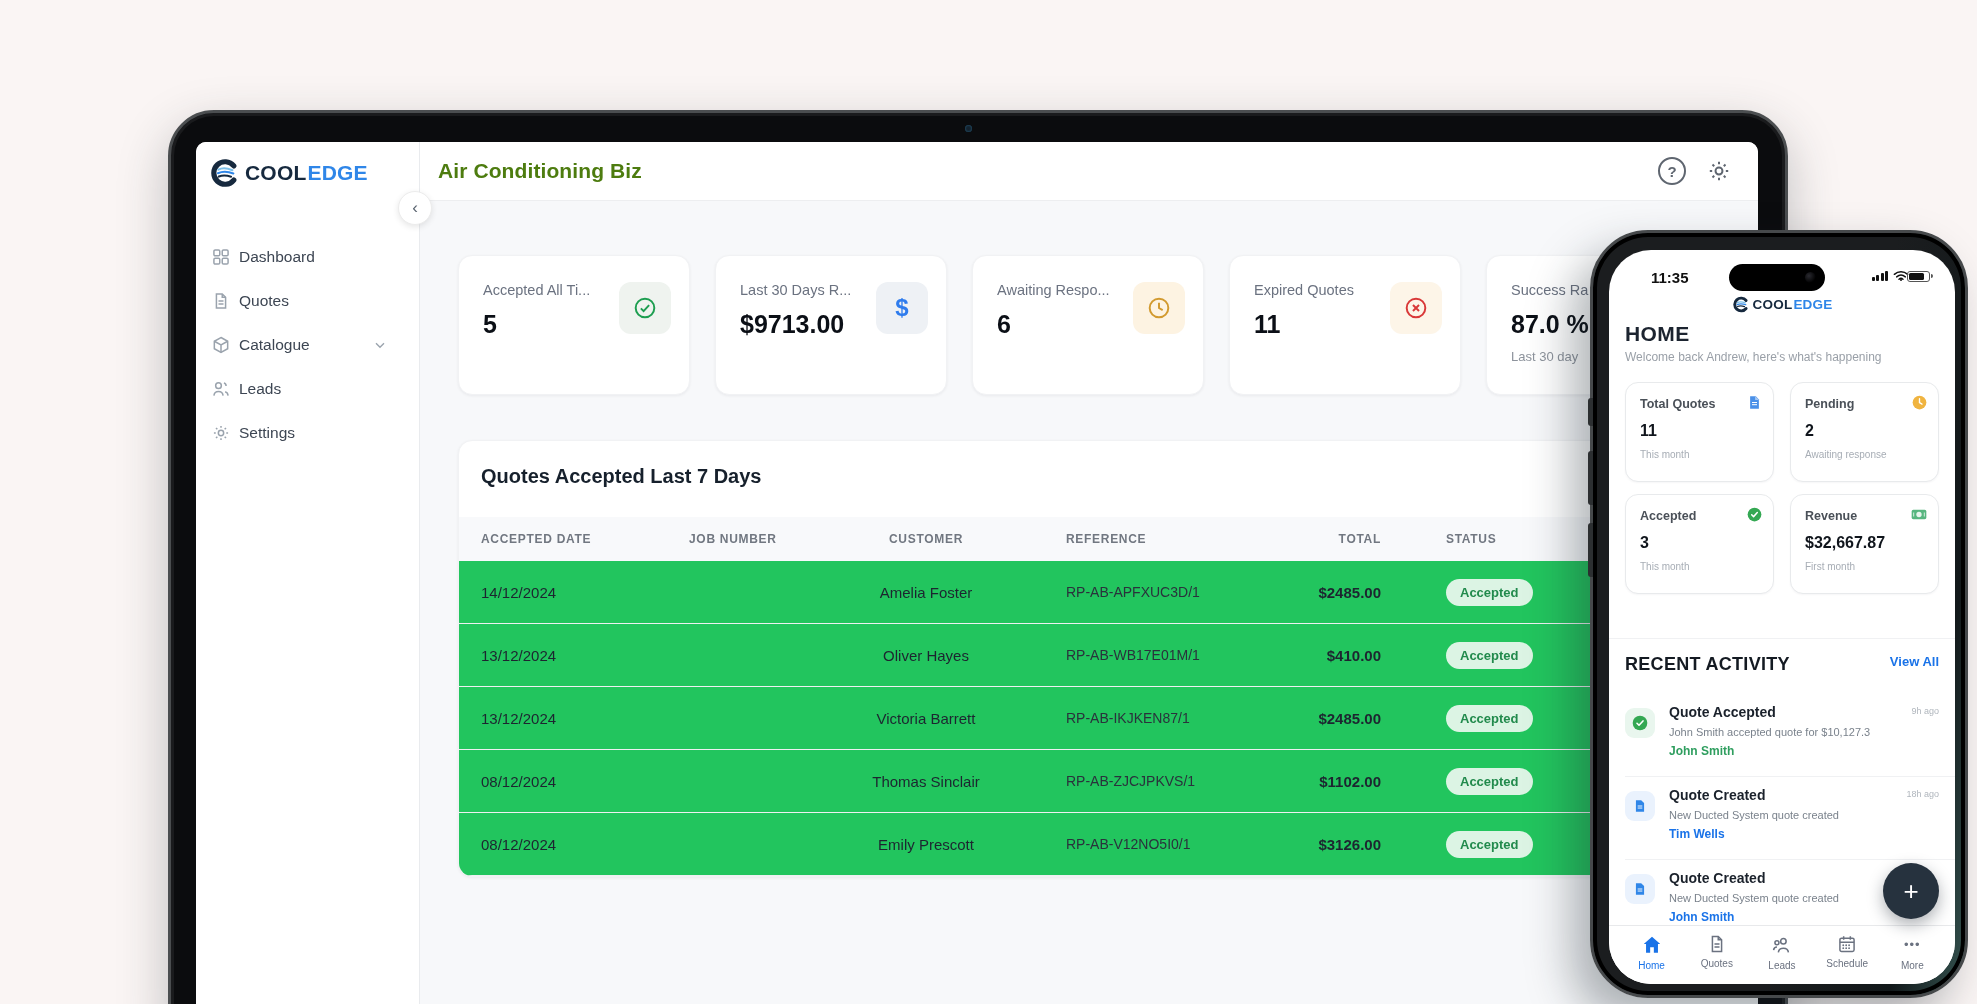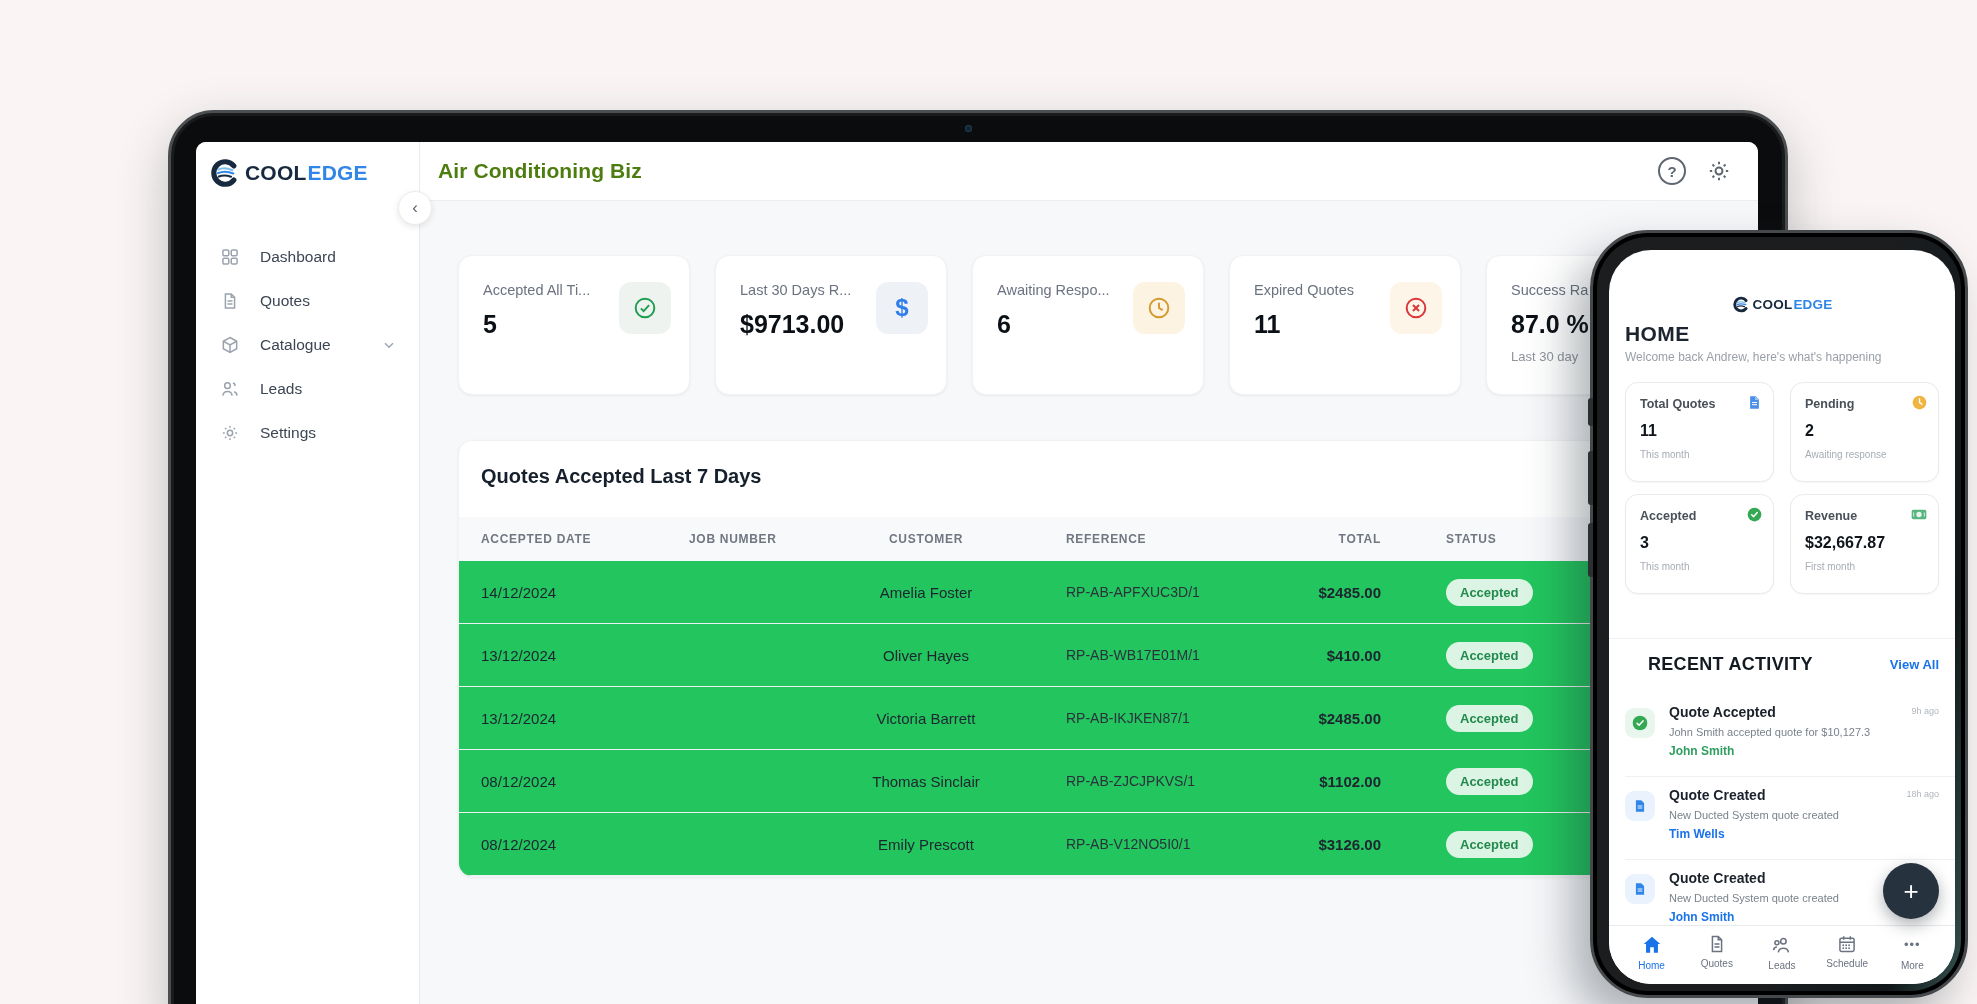--- a/index.html
+++ b/index.html
@@ -16,21 +16,21 @@
               background:#14222e; box-shadow:0 0 2px #2c6f92 inset; }
   .t-screen { left:25px; top:29px; width:1562px; height:911px; background:#fff;
               border-radius:10px; overflow:hidden; }
 
   
   .sidebar { left:0; top:0; width:224px; height:100%; background:#fff; border-right:1px solid #e9ebee; }
   .logo-row { display:flex; align-items:center; gap:6px; position:absolute; }
   .logo-cool { font-weight:800; font-size:21px; letter-spacing:.2px; color:#16293e; }
   .logo-edge { font-weight:800; font-size:21px; letter-spacing:.2px; color:#2f86e8; }
   .side-logo { left:13px; top:16px; }
-  .nav-item { left:9px; width:208px; height:44px; display:flex; align-items:center; gap:20px;
+  .nav-item { left:0; width:208px; height:44px; display:flex; align-items:center; gap:8px;
               padding-left:15px; color:#3d4653; font-size:15.5px; font-weight:500; cursor:pointer; }
   .nav-item svg { stroke:#9aa3ad; }
   .nav-chev { margin-left:auto; margin-right:16px; }
   .collapse-btn { left:202px; top:49px; width:34px; height:34px; background:#fff; border:1px solid #ececec;
                   border-radius:50%; box-shadow:0 2px 6px rgba(0,0,0,.10); display:flex; align-items:center;
                   justify-content:center; font-size:17px; color:#5a6470; z-index:5; cursor:pointer; }
 
   
   .t-header { left:224px; right:0; top:0; height:59px; background:#fff; border-bottom:1px solid #edeef0;
               display:flex; align-items:center; padding:0 26px 0 18px; }
@@ -108,21 +108,21 @@
              grid-column-gap:16px; grid-row-gap:12px; }
   .p-card { height:100px; background:#fff; border:1px solid #e8eaec; border-radius:13px;
             box-shadow:0 1px 2px rgba(15,23,42,.04); padding:14px 12px 0 14px; position:relative; }
   .p-card-label { font-size:12.5px; font-weight:600; color:#4a5058; }
   .p-card-value { margin-top:11px; font-size:16px; font-weight:800; color:#10151c; }
   .p-card-sub { margin-top:9px; font-size:10px; color:#a7adb5; }
   .p-card-icon { position:absolute; right:11px; top:12px; }
 
   .p-divider { left:0; right:0; top:388px; height:6px; border-top:1px solid #f0f1f3; }
 
-  .ra-head { left:16px; right:16px; top:404px; display:flex; align-items:center;margin-left:23px; }
+  .ra-head { left:16px; right:16px; top:404px; display:flex; align-items:flex-start; }
   .ra-title { font-size:18px; font-weight:900; color:#141a22; letter-spacing:.3px; }
   .ra-viewall { margin-left:auto; font-size:13px; font-weight:600; color:#1a73e8; cursor:pointer; }
 
   .act-item { left:16px; right:16px; height:66px; cursor:pointer; }
   .act-chip { position:absolute; left:0; top:6px; width:30px; height:30px; border-radius:9px;
               display:flex; align-items:center; justify-content:center; }
   .act-chip.green { background:#e9f6ee; }
   .act-chip.blue { background:#eaf2fd; }
   .act-title { position:absolute; left:44px; top:2px; font-size:14px; font-weight:700; color:#1a212b; }
   .act-time { position:absolute; right:0; top:4px; font-size:9px; color:#b0b6bd; }
@@ -345,20 +345,44 @@
     </div>
   </div>
 
   <div class="abs phone">
     <div class="abs p-btn" style="top:165px;height:28px;"></div>
     <div class="abs p-btn" style="top:218px;height:54px;"></div>
     <div class="abs p-btn" style="top:290px;height:54px;"></div>
 
     <div class="abs p-screen">
 
+      <div class="abs p-status">
+        <span class="p-time">11:35</span>
+        <div class="island">
+            <div class="island-lens"></div>
+          </div>
+        <div class="p-statusicons">
+          <span class="sig">
+              <span style="height:4px;"></span>
+              <span style="height:6px;"></span>
+              <span style="height:8px;"></span>
+              <span style="height:10px;"></span>
+            </span>
+          <span style="display:flex;">
+              <svg width="16" height="12" viewBox="0 0 24 18" fill="none" stroke="#111" stroke-width="2.2" stroke-linecap="round">
+                <path d="M2 6.5c6-5.3 14-5.3 20 0"></path>
+                <path d="M5.5 10.3c4-3.4 9-3.4 13 0"></path>
+                <path d="M9 13.8c1.8-1.5 4.2-1.5 6 0"></path>
+              </svg>
+              <span style="width:2px;height:2px;background:#111;border-radius:50%;align-self:flex-end;margin-left:-9px;margin-bottom:1px;"></span>
+            </span>
+          <span class="batt"></span>
+            <span class="batt-tip"></span>
+        </div>
+      </div>
 
       <div class="abs p-logo">
         <span style="display:flex;">
             <svg width="17" height="17" viewBox="0 0 32 32">
               <path d="M26.5 8.5A12 12 0 1 0 26.5 23.5" fill="none" stroke="#16293e" stroke-width="5.5" stroke-linecap="round"></path>
               <path d="M10 12.5c3.5-2 9-2 15 .5" fill="none" stroke="#7cc0ea" stroke-width="2.4" stroke-linecap="round"></path>
               <path d="M9.5 16.2c4.5-2 11-1.8 16.5.3" fill="none" stroke="#2f86e8" stroke-width="2.4" stroke-linecap="round"></path>
               <path d="M10.5 19.8c3.5-1.5 8.5-1.4 13 .2" fill="none" stroke="#16293e" stroke-width="2.4" stroke-linecap="round"></path>
             </svg>
           </span>

